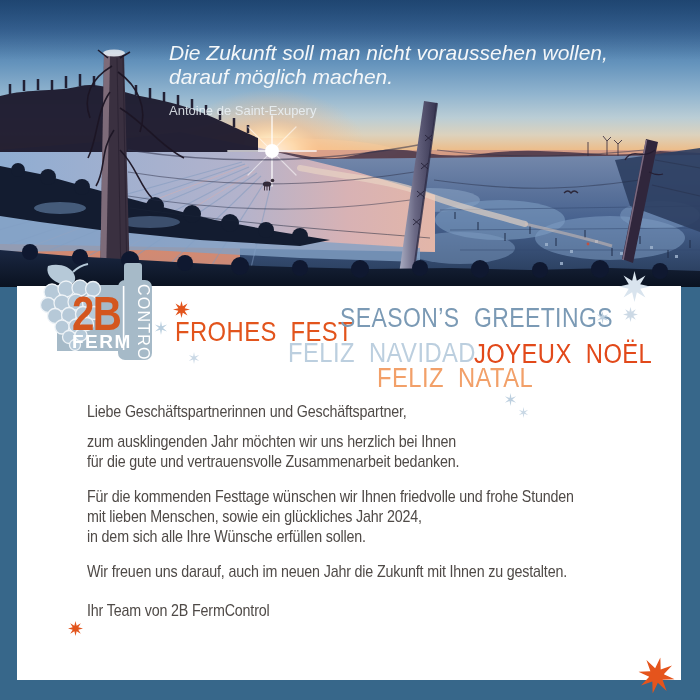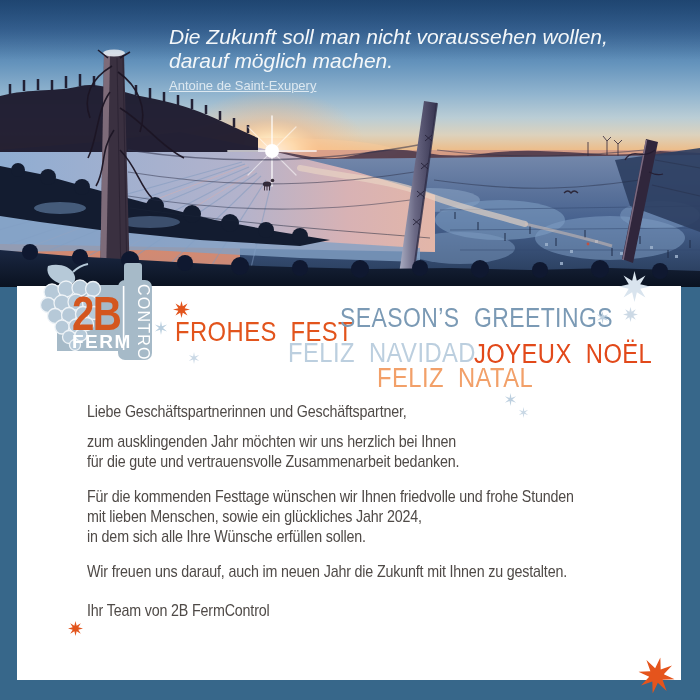--- a/index.html
+++ b/index.html
@@ -1,23 +1,23 @@
 <!DOCTYPE html>
 <html><head>
 <meta charset="utf-8">
 <style>
   html,body{margin:0;padding:0;}
   .stage{position:relative;width:700px;height:700px;overflow:hidden;
          background:#37678a;font-family:"Liberation Sans",sans-serif;}
   
   .photo{position:absolute;left:0;top:0;width:700px;height:287px;z-index:1;}
-  .quote{position:absolute;left:169px;top:25px;z-index:2;color:#f4f7f9;
+  .quote{position:absolute;left:169px;top:41px;z-index:2;color:#f4f7f9;
          font-style:italic;font-size:21px;line-height:24px;white-space:nowrap;}
-  .quote-author{margin-top:5px;font-style:normal;font-size:13px;line-height:15px;
-         color:rgba(235,242,247,.85);text-decoration:underline;}
+  .quote-author{margin-top:14px;font-style:normal;font-size:13px;line-height:15px;
+         color:rgba(235,242,247,.85);}
   
   .card{position:absolute;left:17px;top:286px;width:664px;height:394px;
         background:#ffffff;z-index:2;}
   
   .logo{position:absolute;left:38px;top:258px;width:118px;height:108px;z-index:5;}
   
   .greet{position:absolute;z-index:4;white-space:nowrap;font-weight:normal;
          transform-origin:0 0;letter-spacing:.5px;}
   .g-de{left:175px;top:316px;font-size:28px;color:#e2541c;transform:scaleX(.85);word-spacing:8px;}
   .g-en{left:340px;top:303px;font-size:27px;color:#7b9ab5;transform:scaleX(.85);word-spacing:9px;}

